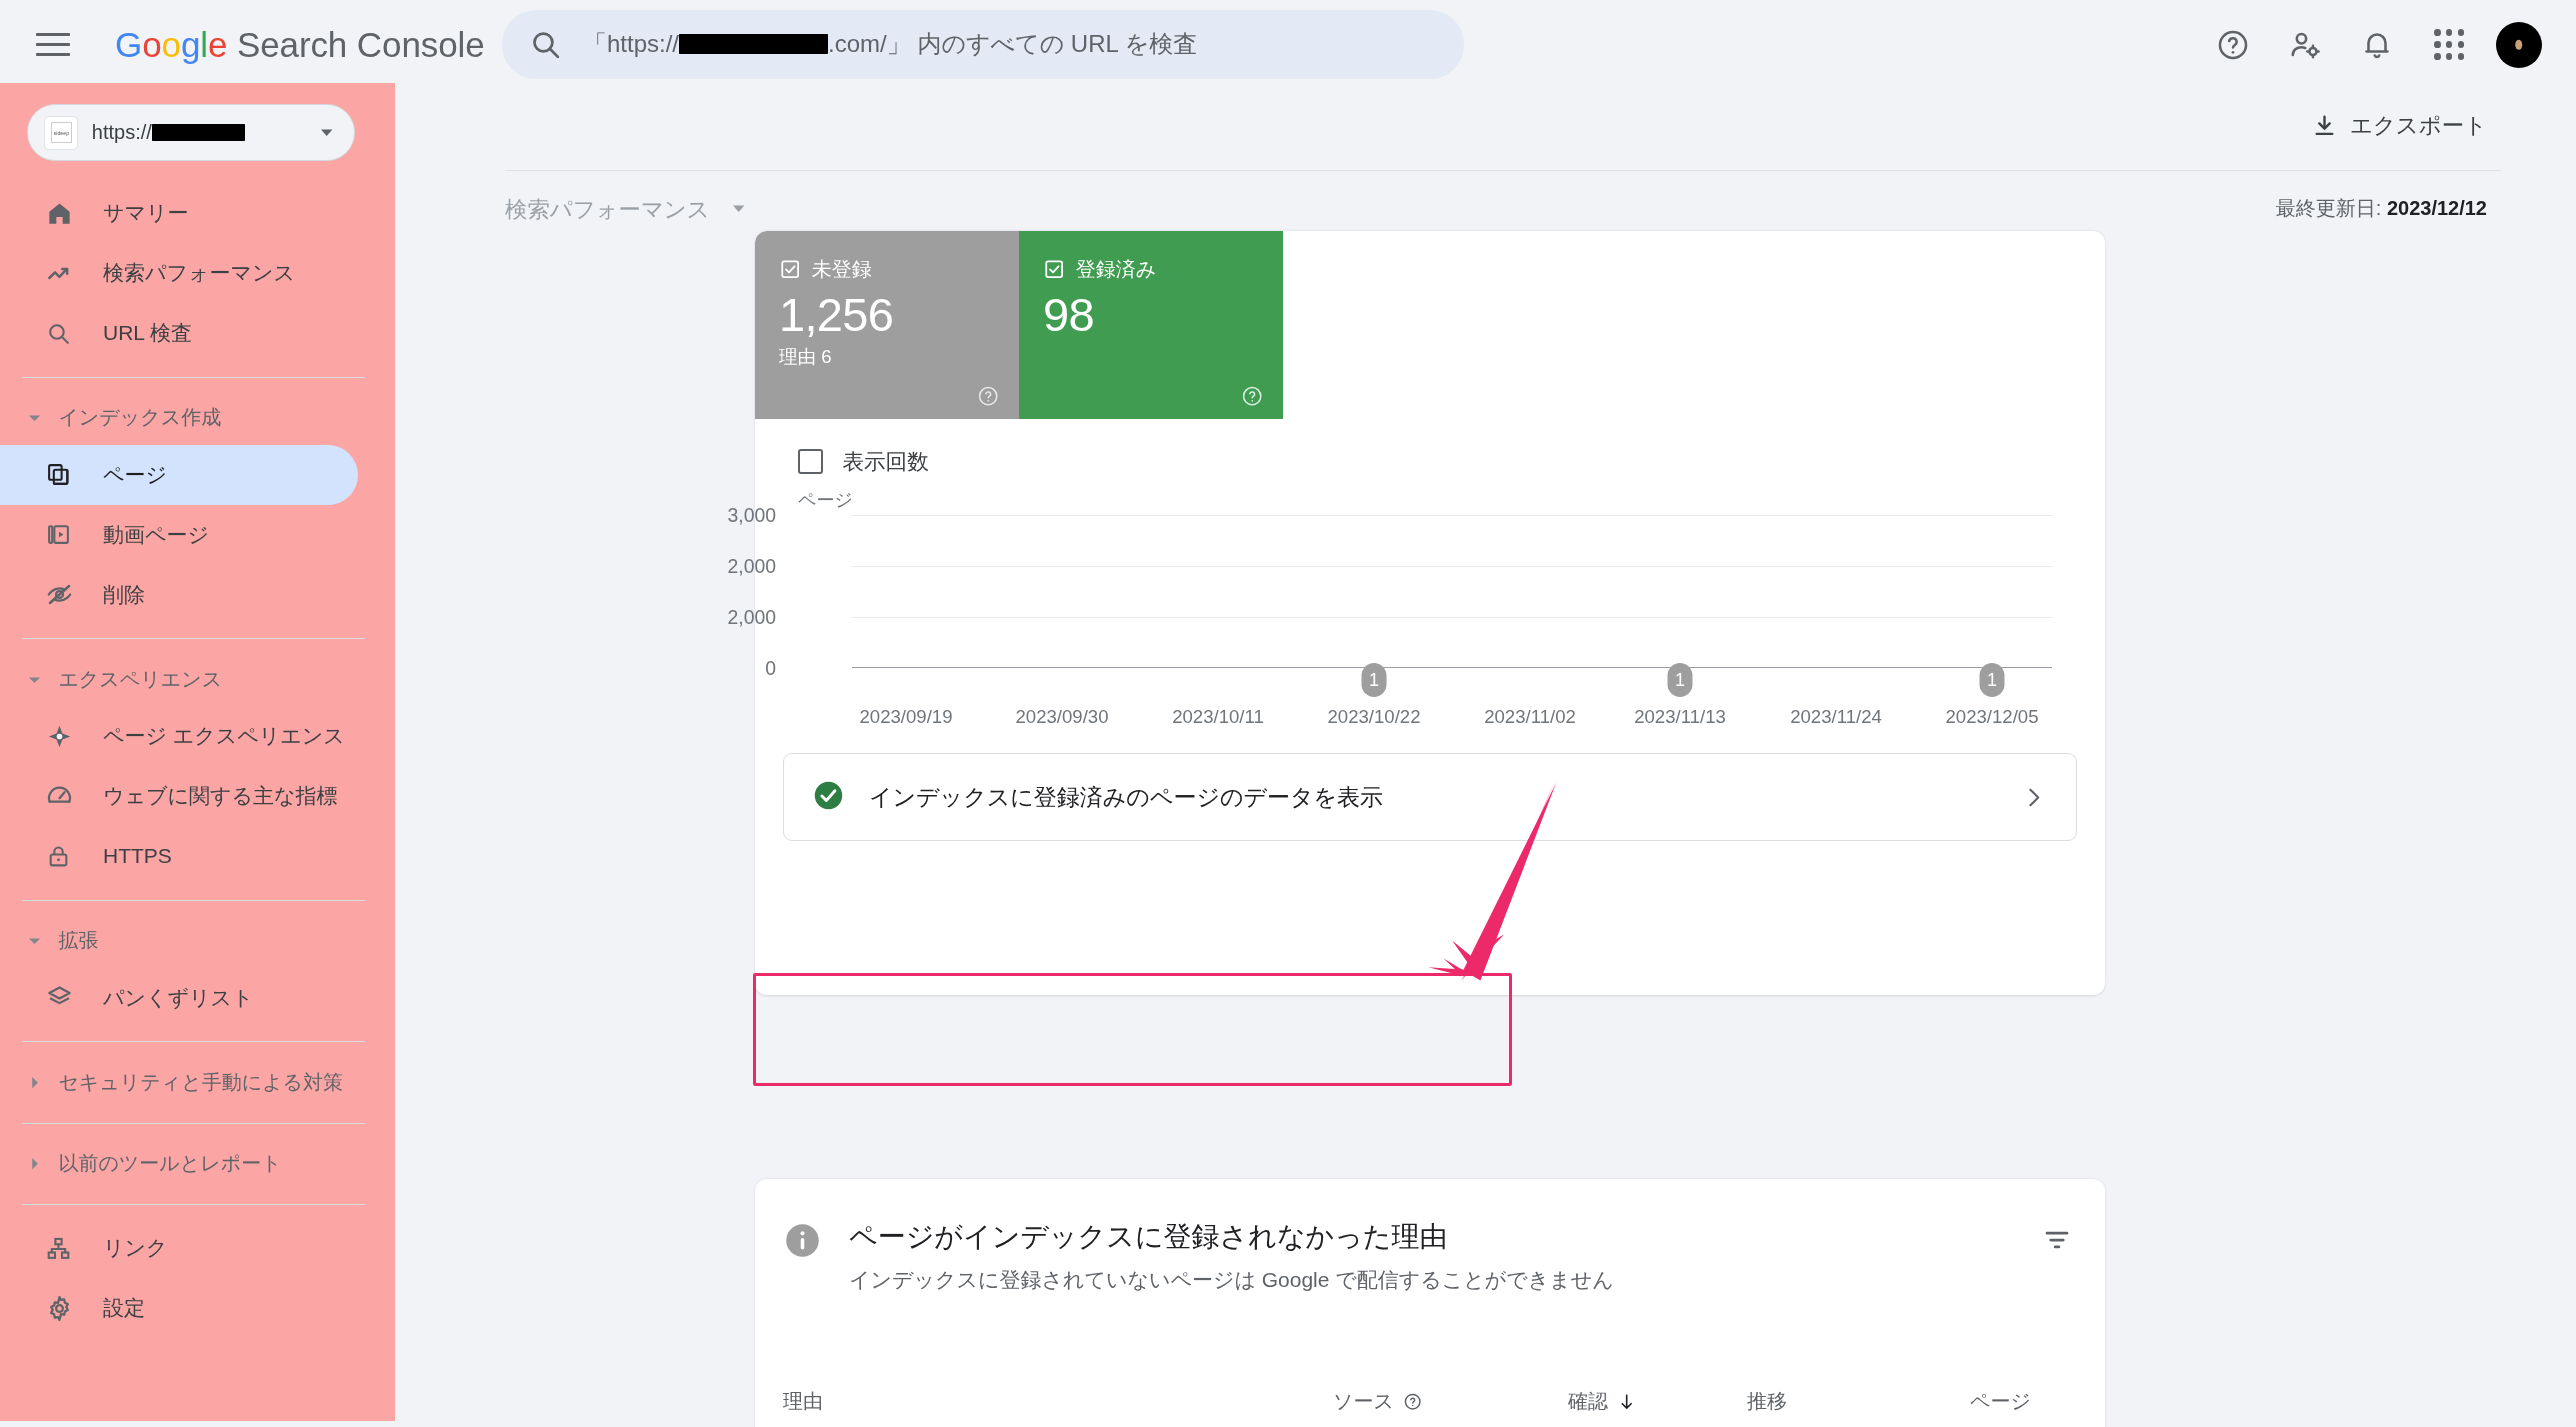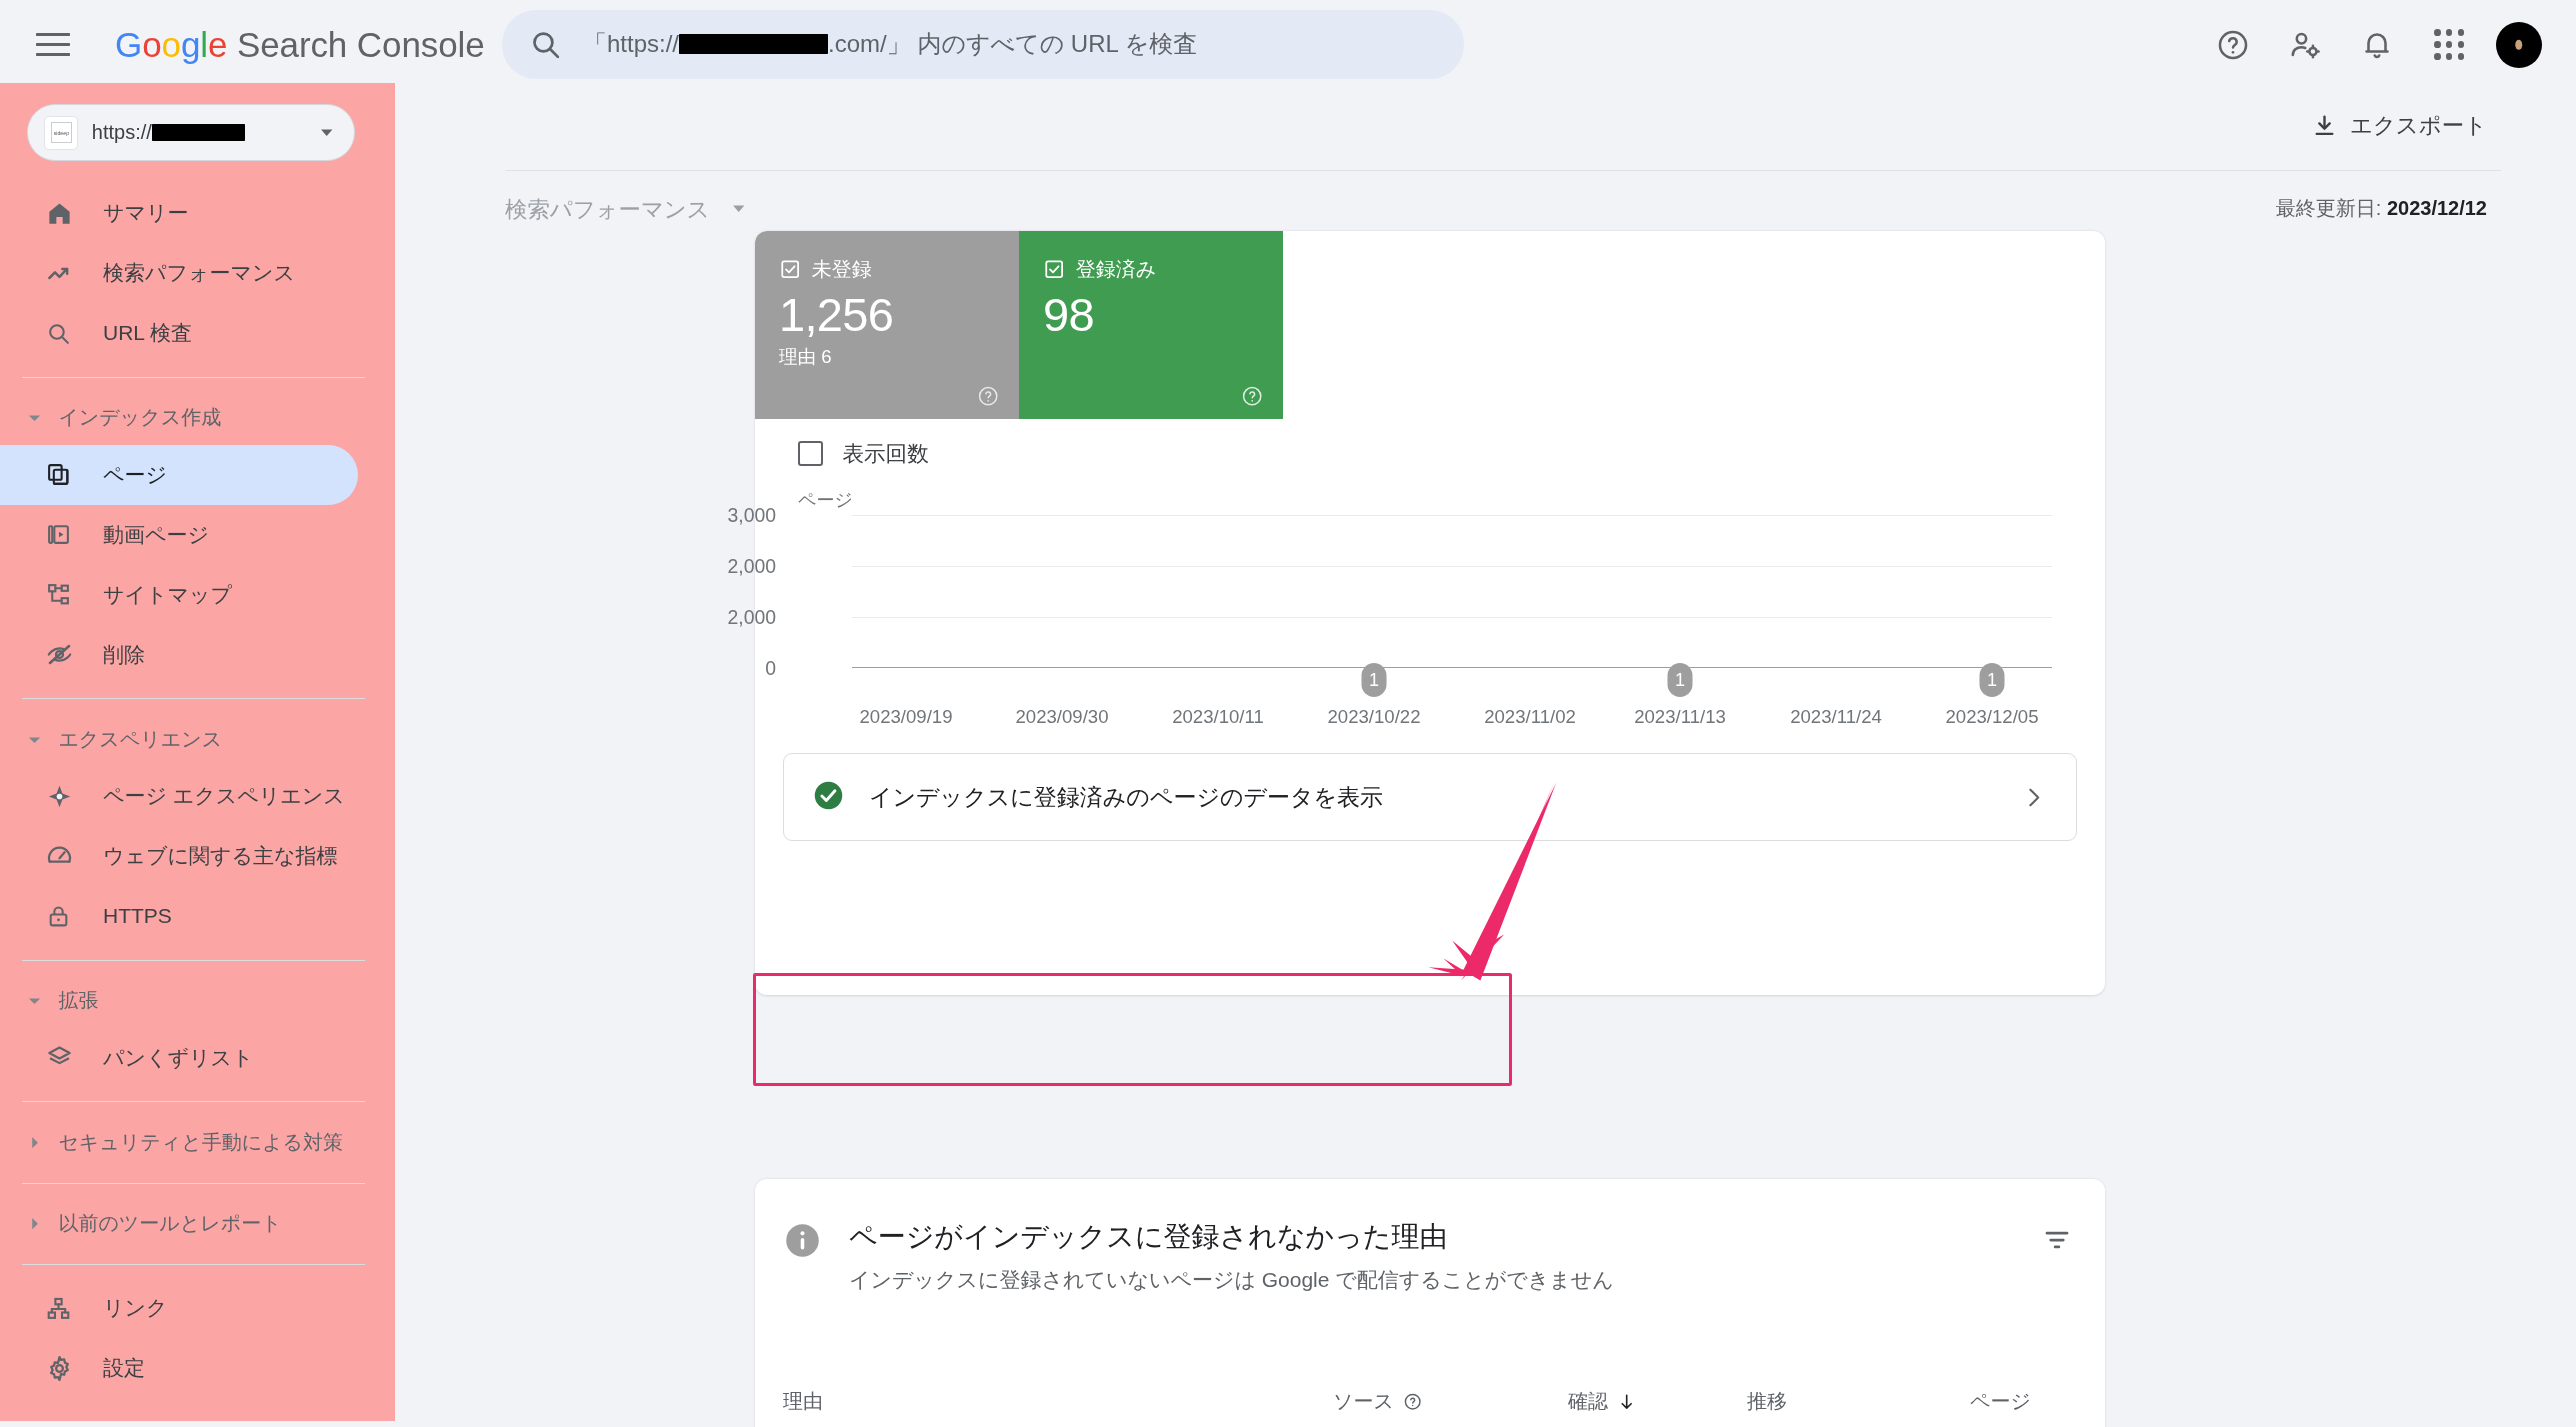--- a/index.html
+++ b/index.html
@@ -117,21 +117,21 @@
   .metrics { display: flex; width: 528px; height: 188px; border-radius: 12px 0 0 0; overflow: hidden; }
   .metric { position: relative; padding: 25px 0 0 24px; color: #fff; }
   .metric.notindexed { width: 264px; background: #9e9e9e; border-radius: 12px 0 0 0; }
   .metric.indexed { width: 264px; background: #3f9c50; }
   .metric .mrow { display: flex; align-items: center; gap: 10.4px; }
   .metric .mlabel { font-size: 20px; }
   .metric .mvalue { margin-top: 6px; font-size: 47px; font-weight: 400; line-height: 1.1; letter-spacing: -0.7px; }
   .metric .msub { margin-top: 3px; font-size: 18.6px; }
   .metric .qmark { position: absolute; right: 19.4px; bottom: 12px; }
 
-  .legendrow { position: absolute; left: 43px; top: 208px; display: flex; align-items: center; gap: 19.4px; cursor: pointer; }
+  .legendrow { position: absolute; left: 43px; top: 216px; display: flex; align-items: center; gap: 19.4px; cursor: pointer; }
   .legendbox { width: 25px; height: 25px; border: 2.2px solid #5f6368; border-radius: 3px; }
   .legendlabel { font-size: 21.6px; color: #3c4043; }
 
   
   .chart { position: absolute; left: 0; top: 257px; width: 1350px; height: 224px; }
   .ylabel { position: absolute; left: 43px; top: 0; font-size: 18px; color: #70757a; }
   .plot { position: absolute; left: 97px; top: 27px; width: 1200px; height: 153px; }
   .gridline { position: absolute; left: 0; width: 100%; height: 0.7px; background: #e8eaed; }
   .axisline { position: absolute; left: 0; width: 100%; height: 1.5px; background: #9aa0a6; }
   .ytick { position: absolute; right: 1276px; font-size: 19.4px; color: #70757a; white-space: nowrap; text-align: right; transform: translateY(-50%); }
@@ -312,31 +312,20 @@
       <span class="ni">
         <svg width="25" height="25" viewBox="0 0 24 24" fill="none" stroke="#5f6368" stroke-width="2">
             <rect x="3" y="4" width="3" height="16" rx="1"></rect>
             <rect x="8" y="4" width="13" height="16" rx="1.5"></rect>
             <path d="M12.5 9.3v5.4l4.3-2.7z" fill="#5f6368" stroke="none"></path>
           </svg>
       </span>
       <span class="nl">動画ページ</span>
     </div>
 
-    <div class="navitem">
-      <span class="ni">
-        <svg width="25" height="25" viewBox="0 0 24 24" fill="none" stroke="#5f6368" stroke-width="2">
-            <rect x="3" y="3" width="6" height="6"></rect>
-            <rect x="15" y="3.5" width="6" height="5"></rect>
-            <rect x="15" y="15.5" width="6" height="5"></rect>
-            <path d="M6 9v9h9M15 6H9" stroke-linecap="round"></path>
-          </svg>
-      </span>
-      <span class="nl">サイトマップ</span>
-    </div>
 
     <div class="navitem">
       <span class="ni">
         <svg width="27" height="27" viewBox="0 0 24 24" fill="none" stroke="#5f6368" stroke-width="2">
             <path d="M2.5 12S6 6.5 12 6.5c1.6 0 3 .4 4.2 1M21.5 12s-3.5 5.5-9.5 5.5c-1.7 0-3.2-.4-4.4-1" stroke-linecap="round"></path>
             <circle cx="12" cy="12" r="3.1"></circle>
             <line x1="3.5" y1="19.5" x2="20.5" y2="4.5" stroke-linecap="round" stroke-width="2.3"></line>
           </svg>
       </span>
       <span class="nl">削除</span>

